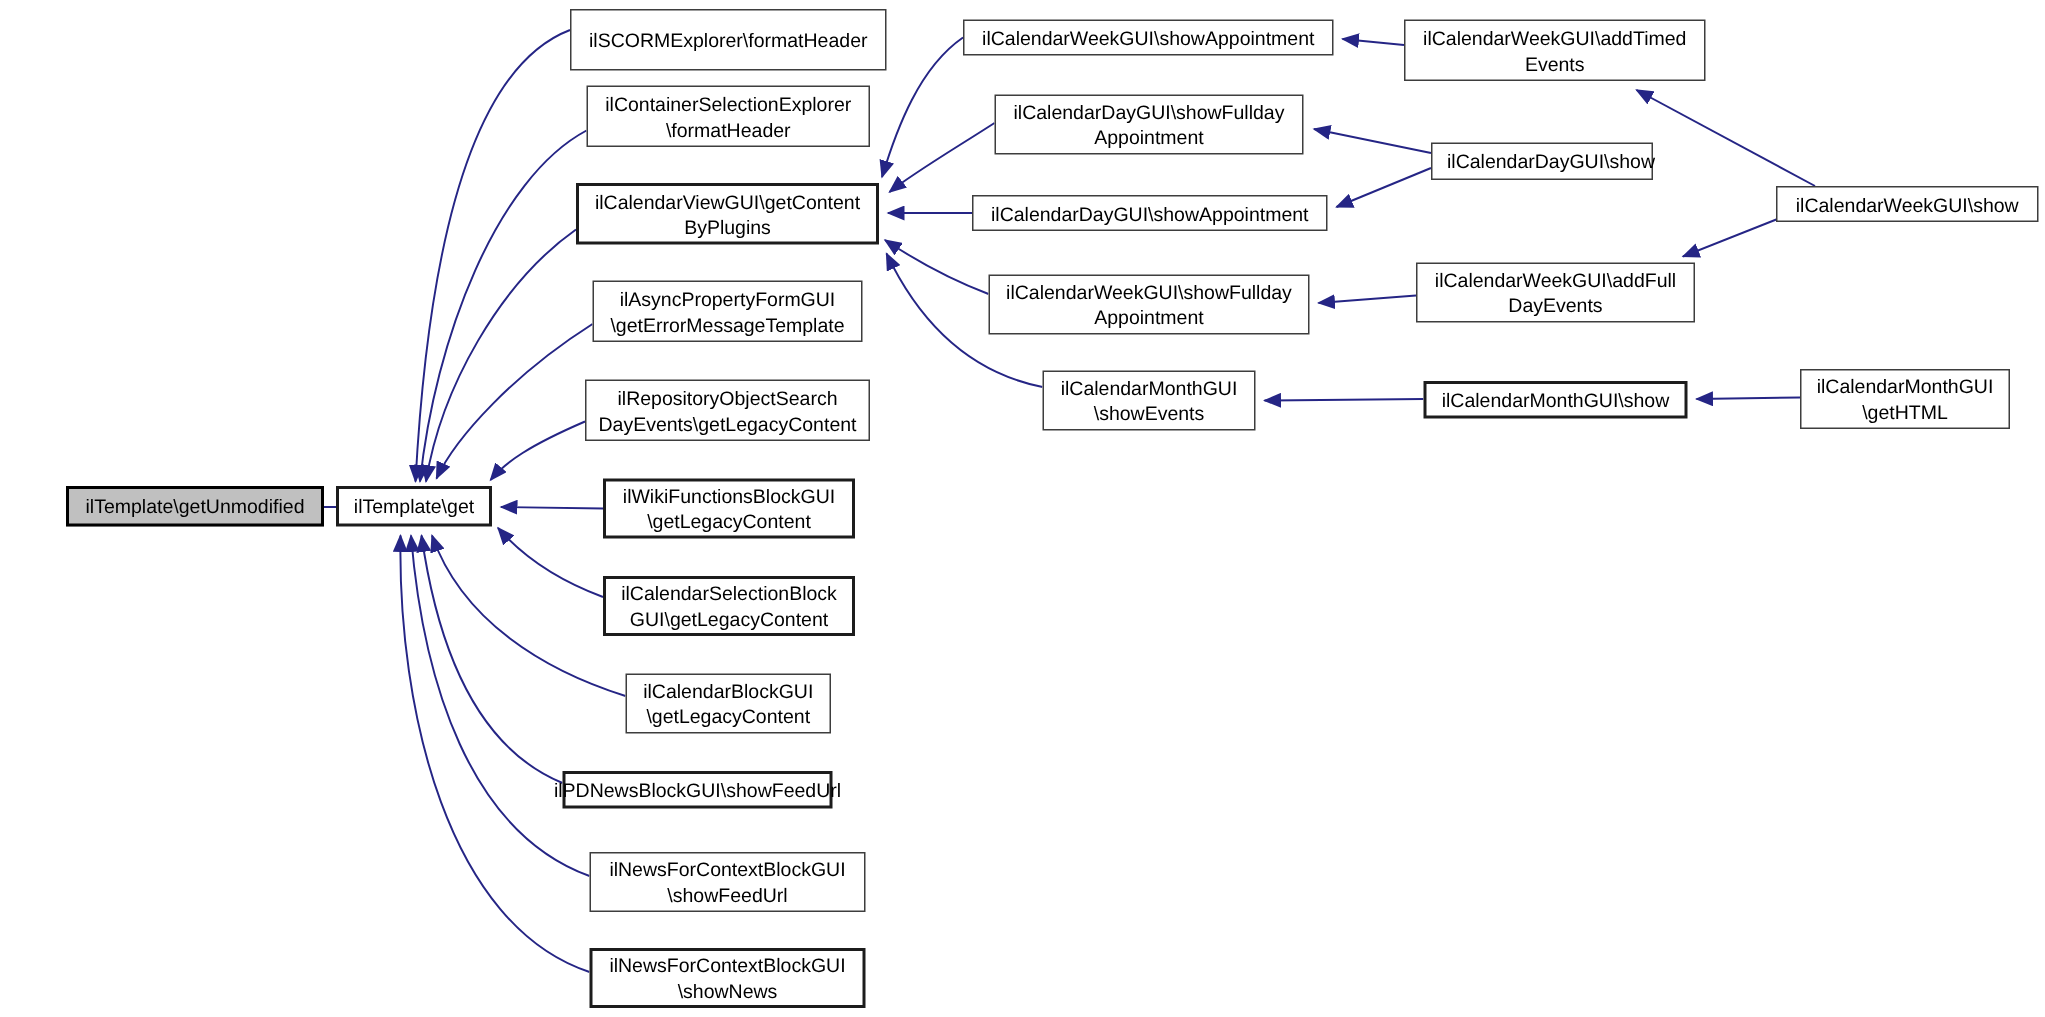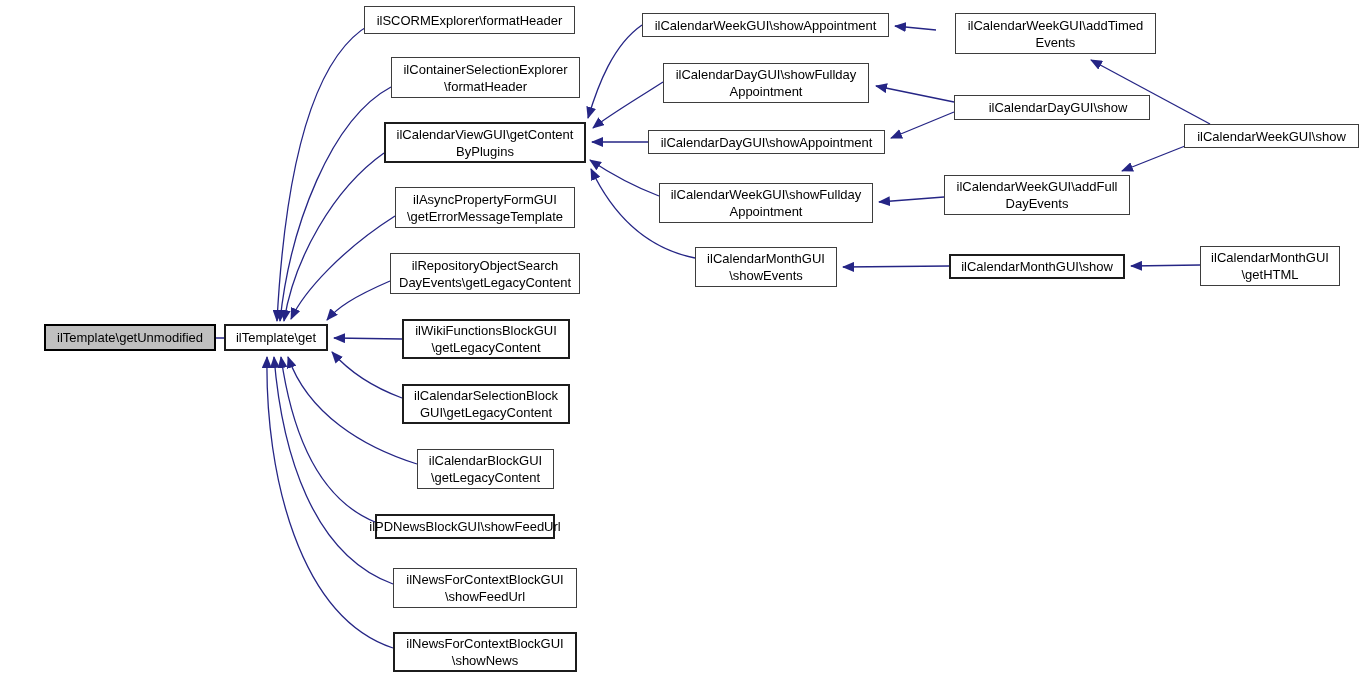--- a/index.html
+++ b/index.html
@@ -60,21 +60,21 @@
       <path d="M954,112 L891,138" class="edge" stroke="#252585" marker-end="url(#arrowhead)"></path>
       <path d="M944,197 L879,202" class="edge" stroke="#252585" marker-end="url(#arrowhead)"></path>
       <path d="M949,266 L843,267" class="edge" stroke="#252585" marker-end="url(#arrowhead)"></path>
       <path d="M1210,124 L1091,60" class="edge" stroke="#252585" marker-end="url(#arrowhead)"></path>
       <path d="M1185,146 L1122,171" class="edge" stroke="#252585" marker-end="url(#arrowhead)"></path>
       <path d="M1200,265 L1131,266" class="edge" stroke="#252585" marker-end="url(#arrowhead)"></path>
     </svg>
   <div>
       <div class="node current" style="left: 4px; top: 324px; width: 172px; height: 27px; background: rgb(192, 192, 192); margin-left: 40px;">ilTemplate\getUnmodified</div>
       <div class="node emph" style="left: 224px; top: 324px; width: 104px; height: 27px;">ilTemplate\get</div>
-      <div class="node" style="left: 364px; top: 6px; width: 211px; height: 28px;">ilSCORMExplorer\formatHeader</div>
+      <div class="node" style="left: 380px; top: 6px; width: 211px; height: 41px;">ilSCORMExplorer\formatHeader</div>
       <div class="node" style="left: 391px; top: 57px; width: 189px; height: 41px;">ilContainerSelectionExplorer
 \formatHeader</div>
       <div class="node emph" style="left: 384px; top: 122px; width: 202px; height: 41px;">ilCalendarViewGUI\getContent
 ByPlugins</div>
       <div class="node" style="left: 395px; top: 187px; width: 180px; height: 41px;">ilAsyncPropertyFormGUI
 \getErrorMessageTemplate</div>
       <div class="node" style="left: 390px; top: 253px; width: 190px; height: 41px;">ilRepositoryObjectSearch
 DayEvents\getLegacyContent</div>
       <div class="node emph" style="left: 402px; top: 319px; width: 168px; height: 40px;">ilWikiFunctionsBlockGUI
 \getLegacyContent</div>
@@ -88,23 +88,23 @@
       <div class="node emph" style="left: 393px; top: 632px; width: 184px; height: 40px;">ilNewsForContextBlockGUI
 \showNews</div>
       <div class="node" style="left: 642px; top: 13px; width: 247px; height: 24px;">ilCalendarWeekGUI\showAppointment</div>
       <div class="node" style="left: 663px; top: 63px; width: 206px; height: 40px;">ilCalendarDayGUI\showFullday
 Appointment</div>
       <div class="node" style="left: 648px; top: 130px; width: 237px; height: 24px;">ilCalendarDayGUI\showAppointment</div>
       <div class="node" style="left: 659px; top: 183px; width: 214px; height: 40px;">ilCalendarWeekGUI\showFullday
 Appointment</div>
       <div class="node" style="left: 695px; top: 247px; width: 142px; height: 40px;">ilCalendarMonthGUI
 \showEvents</div>
-      <div class="node" style="left: 936px; top: 13px; width: 201px; height: 41px; margin-left: 19px;">ilCalendarWeekGUI\addTimed
+      <div class="node" style="left: 936px; top: 13px; width: 201px; height: 41px;">ilCalendarWeekGUI\addTimed
 Events</div>
-      <div class="node" style="left: 954px; top: 95px; width: 196px; height: 25px; padding-left: 12px;">ilCalendarDayGUI\show</div>
+      <div class="node" style="left: 954px; top: 95px; width: 148px; height: 25px; padding-left: 12px;">ilCalendarDayGUI\show</div>
       <div class="node" style="left: 944px; top: 175px; width: 186px; height: 40px;">ilCalendarWeekGUI\addFull
 DayEvents</div>
       <div class="node emph" style="left: 949px; top: 254px; width: 176px; height: 25px;">ilCalendarMonthGUI\show</div>
       <div class="node" style="left: 1184px; top: 124px; width: 175px; height: 24px;">ilCalendarWeekGUI\show</div>
       <div class="node" style="left: 1200px; top: 246px; width: 140px; height: 40px;">ilCalendarMonthGUI
 \getHTML</div>
     </div>
 </div>
 
 </body></html>

